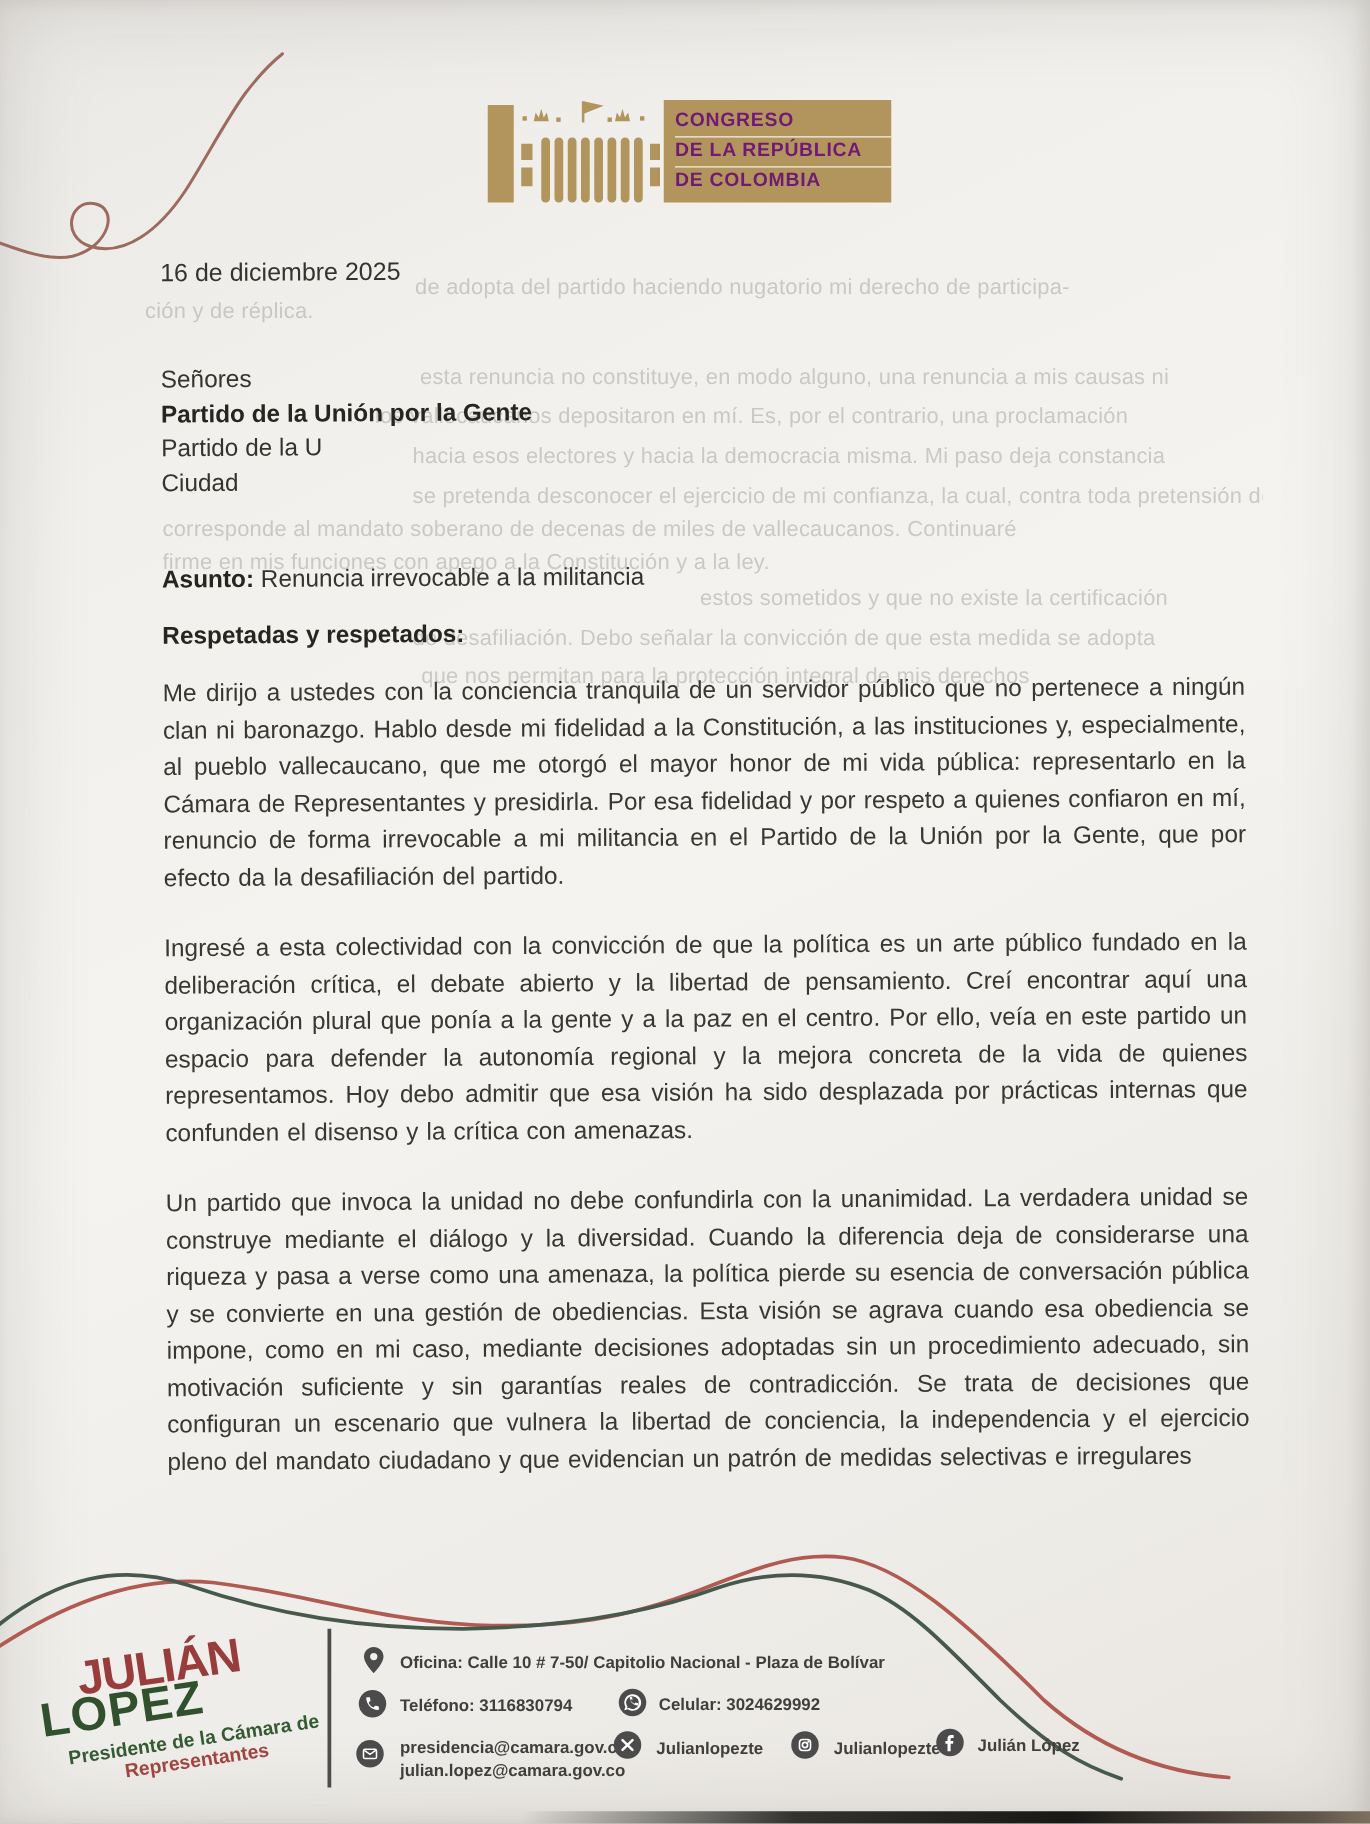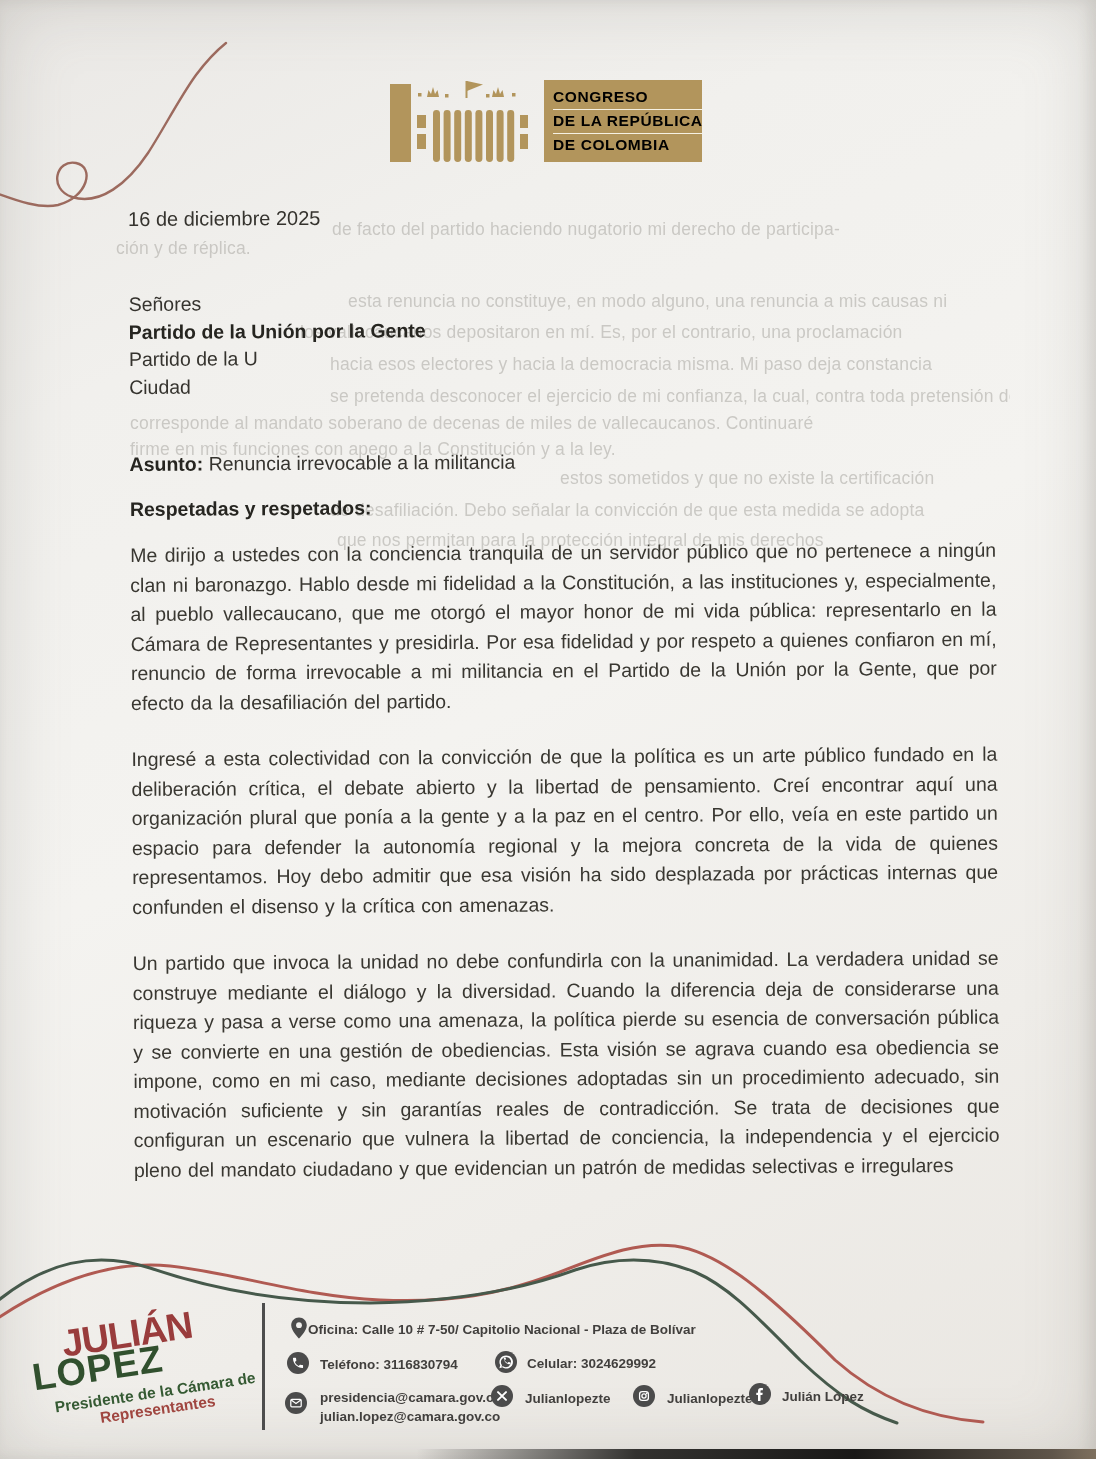--- a/index.html
+++ b/index.html
@@ -6,37 +6,37 @@
   .page{
     position:relative;width:1096px;height:1459px;overflow:hidden;
     background:linear-gradient(155deg,#eae8e5 0%,#f1f0ed 22%,#f4f3f0 48%,#efede9 75%,#e9e6e1 100%);
     box-shadow:inset 0 0 70px rgba(110,105,95,.22), inset -6px 0 14px rgba(90,85,75,.12);
     font-family:"Liberation Sans","DejaVu Sans",sans-serif;color:#35332e;
   }
   
   .logo{position:absolute;left:390px;top:80px;display:flex;align-items:flex-start;}
   .logo svg{display:block;}
   .logo-textbox{
-    margin-left:14px;width:158px;background:#b2955c;color:#000000;
+    margin-left:1px;width:182px;background:#b2955c;color:#701a75;
     padding:6px 0 5px 9px;box-sizing:border-box;
   }
   .logo-textbox .row{
     font-size:15.5px;font-weight:700;letter-spacing:.6px;line-height:20px;
     border-bottom:1.6px solid #f6f1e3;padding:1px 4px 2px 0;white-space:nowrap;
   }
   .logo-textbox .row:last-child{border-bottom:none;}
   .squiggle{position:absolute;left:0;top:25px;}
   
   .ghost{
     position:absolute;font-size:17.5px;line-height:20px;color:#b2b0ab;opacity:.62;
     filter:blur(.45px);letter-spacing:.2px;white-space:nowrap;overflow:hidden;
   }
   .g0{left:332px;top:219px;width:678px;}
   .g1{left:116px;top:238px;width:320px;}
-  .g2{left:348px;top:291px;width:662px;}
+  .g2{left:336px;top:291px;width:662px;}
   .g3{left:300px;top:322px;width:710px;}
   .g4{left:330px;top:354px;width:680px;}
   .g5{left:330px;top:386px;width:680px;}
   .g6{left:130px;top:413px;width:880px;}
   .g7{left:130px;top:439px;width:620px;}
   .g8{left:560px;top:468px;width:450px;}
   .g9{left:330px;top:500px;width:680px;}
   .g10{left:337px;top:530px;width:640px;}
   
   .letter{position:absolute;left:128px;top:208px;width:866px;transform:rotate(-.35deg);transform-origin:left top;}
@@ -102,21 +102,21 @@
       <rect x="75.5" y="1" width="2" height="17"></rect>
       <polygon points="77,1 93,4.5 77,11"></polygon>
     </svg>
     <div class="logo-textbox">
       <div class="row">CONGRESO</div>
       <div class="row">DE LA REPÚBLICA</div>
       <div class="row">DE COLOMBIA</div>
     </div>
   </div>
 
-  <div class="ghost g0">de facto del partido haciendo nugatorio mi derecho de participa-</div>
+  <div class="ghost g0">de adopta del partido haciendo nugatorio mi derecho de participa-</div>
   <div class="ghost g1">ción y de réplica.</div>
   <div class="ghost g2">esta renuncia no constituye, en modo alguno, una renuncia a mis causas ni</div>
   <div class="ghost g4">hacia esos electores y hacia la democracia misma. Mi paso deja constancia</div>
   <div class="ghost g3">los vallecaucanos depositaron en mí. Es, por el contrario, una proclamación</div>
   <div class="ghost g5">se pretenda desconocer el ejercicio de mi confianza, la cual, contra toda pretensión de</div>
   <div class="ghost g6">corresponde al mandato soberano de decenas de miles de vallecaucanos. Continuaré</div>
   <div class="ghost g7">firme en mis funciones con apego a la Constitución y a la ley.</div>
   <div class="ghost g8">estos sometidos y que no existe la certificación</div>
   <div class="ghost g9">de desafiliación. Debo señalar la convicción de que esta medida se adopta</div>
   <div class="ghost g10">que nos permitan para la protección integral de mis derechos</div>
@@ -147,21 +147,21 @@
     <div class="t1">Presidente de la Cámara de</div>
     <div class="t2">Representantes</div>
   </div>
 
   <div class="fdivider"></div>
 
   <svg class="cicon" style="left:287px;top:1316px;" viewBox="0 0 24 24">
     <path fill="#4b4b4b" d="M12 1.5c-4.3 0-7.8 3.4-7.8 7.7 0 5.6 7.8 13.3 7.8 13.3s7.8-7.7 7.8-13.3c0-4.3-3.5-7.7-7.8-7.7z"></path>
     <circle cx="12" cy="9.2" r="2.9" fill="#f1f0ed"></circle>
   </svg>
-  <div class="contact" style="left:308px;top:1322px;">Oficina: Calle 10 # 7-50/  Capitolio Nacional - Plaza de Bolívar</div>
+  <div class="contact" style="left:320px;top:1322px;">Oficina: Calle 10 # 7-50/  Capitolio Nacional - Plaza de Bolívar</div>
 
   <svg class="cicon" style="left:286px;top:1351px;" viewBox="0 0 24 24">
     <circle cx="12" cy="12" r="11" fill="#4b4b4b"></circle>
     <path fill="#fff" transform="translate(5.3,5.3) scale(0.56)" d="M6.62 10.79c1.44 2.83 3.76 5.14 6.59 6.59l2.2-2.21a1 1 0 0 1 1.01-.24c1.12.37 2.33.57 3.58.57a1 1 0 0 1 1 1V20a1 1 0 0 1-1 1C10.85 21 3 13.15 3 3.5a1 1 0 0 1 1-1H7.5a1 1 0 0 1 1 1c0 1.25.2 2.45.57 3.57a1 1 0 0 1-.24 1.02l-2.21 2.2z"></path>
   </svg>
   <div class="contact" style="left:320px;top:1357px;">Teléfono: 3116830794</div>
 
   <svg class="cicon" style="left:494px;top:1350px;" viewBox="0 0 24 24">
     <circle cx="12" cy="12" r="11" fill="#4b4b4b"></circle>
     <path fill="#fff" d="M12 5.4a6.6 6.6 0 0 0-5.7 9.9l-.9 2.9 3-.9A6.6 6.6 0 1 0 12 5.4zm0 1.5a5.1 5.1 0 1 1-2.6 9.5l-.3-.2-1.6.5.5-1.5-.2-.3A5.1 5.1 0 0 1 12 6.9z"></path>

